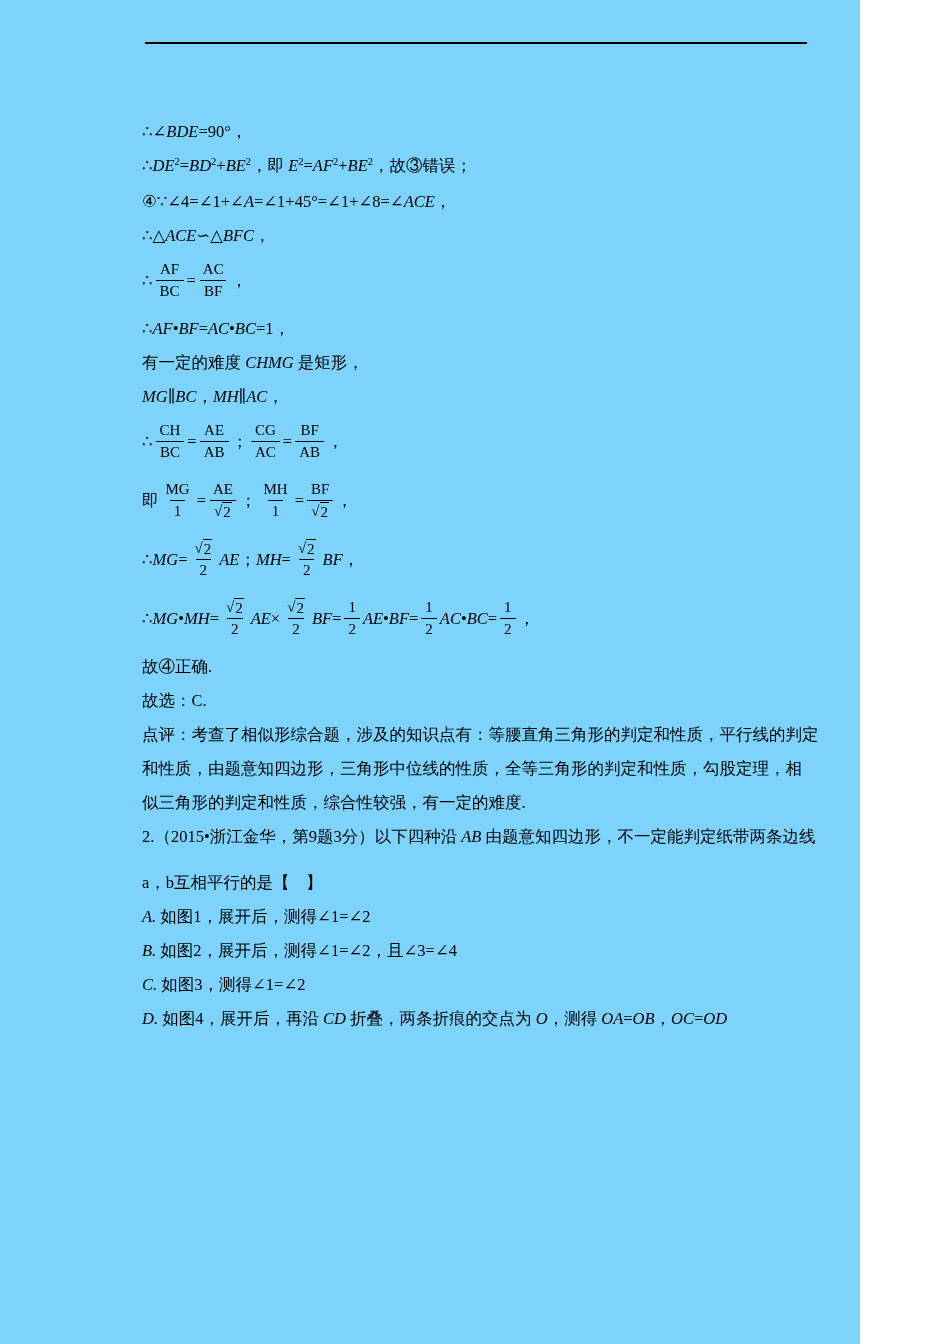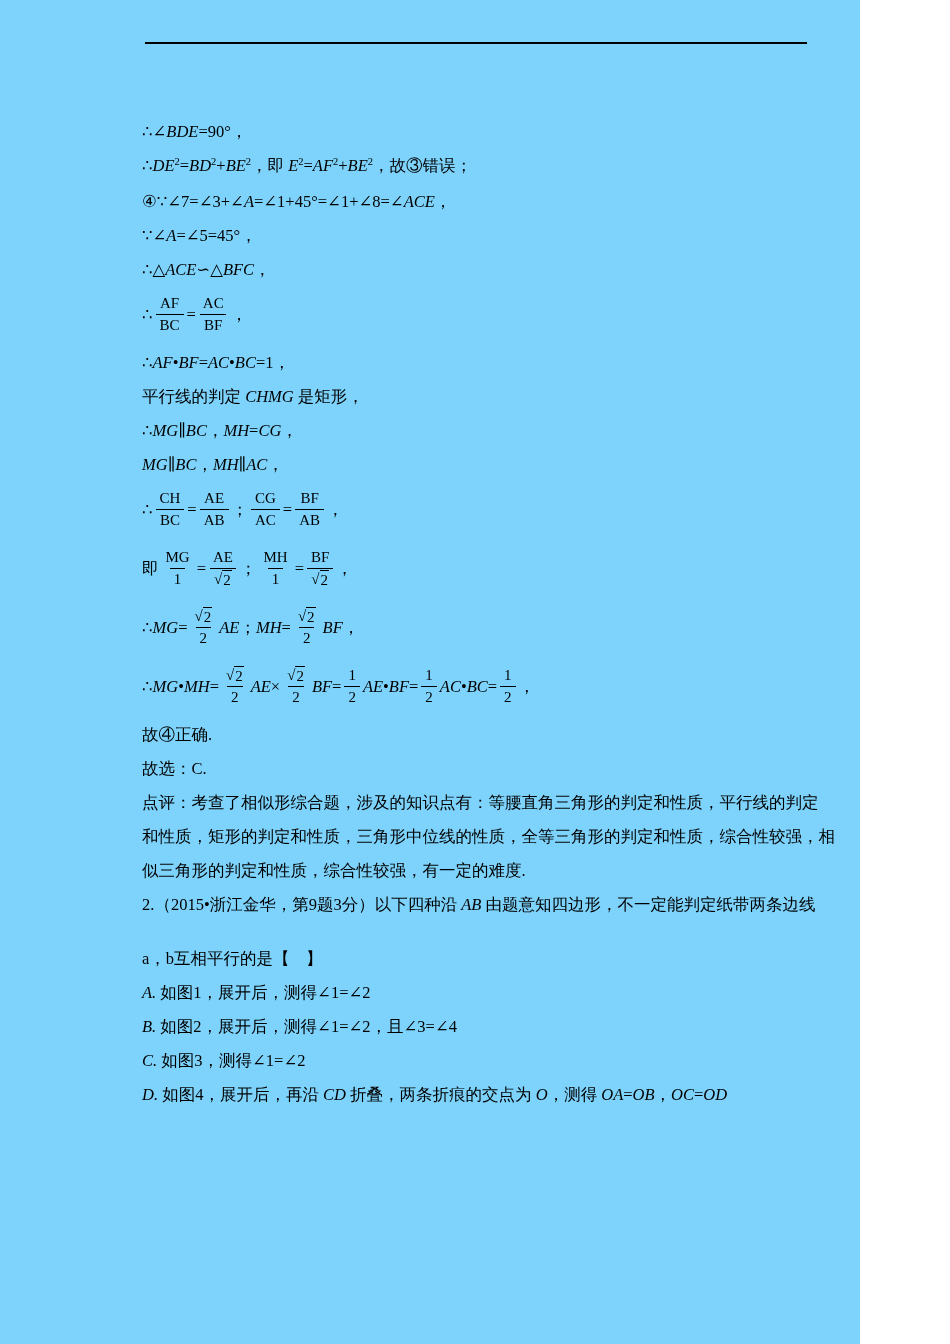--- a/index.html
+++ b/index.html
@@ -65,33 +65,31 @@
   .rad-val { border-top: 1.2px solid #000000; padding: 0 1px; line-height: 18px; }
 </style>
 </head>
 <body>
 
 <div class="page">
   <hr class="header-rule">
   <div class="content" id="doc-lines">
       <div class="doc-line"><span class="txt">∴∠</span><span class="math">BDE</span><span class="txt">=90°，</span></div>
       <div class="doc-line"><span class="txt">∴</span><span class="math">DE</span><span class="sup">2</span><span class="txt">=</span><span class="math">BD</span><span class="sup">2</span><span class="txt">+</span><span class="math">BE</span><span class="sup">2</span><span class="txt">，即 </span><span class="math">E</span><span class="sup">2</span><span class="txt">=</span><span class="math">AF</span><span class="sup">2</span><span class="txt">+</span><span class="math">BE</span><span class="sup">2</span><span class="txt">，故③错误；</span></div>
-      <div class="doc-line"><span class="txt">④∵∠7=∠3+∠</span><span class="math">A</span><span class="txt">=∠1+45°=∠1+∠8=∠</span><span class="math">ACE</span><span class="txt">，</span></div>
-      <div class="doc-line"><span class="txt">∵∠</span><span class="math">A</span><span class="txt">=∠5=45°，</span></div>
+      <div class="doc-line"><span class="txt">④∵∠4=∠1+∠</span><span class="math">A</span><span class="txt">=∠1+45°=∠1+∠8=∠</span><span class="math">ACE</span><span class="txt">，</span></div>
       <div class="doc-line"><span class="txt">∴△</span><span class="math">ACE</span><span class="txt">∽△</span><span class="math">BFC</span><span class="txt">，</span></div>
       <div class="doc-line has-frac"><span class="txt">∴</span><span class="frac">
           <span class="num">AF</span>
           <span class="den">BC</span>
         </span><span class="txt">=</span><span class="frac">
           <span class="num">AC</span>
           <span class="den">BF</span>
         </span><span class="txt">，</span></div>
       <div class="doc-line"><span class="txt">∴</span><span class="math">AF</span><span class="txt">•</span><span class="math">BF</span><span class="txt">=</span><span class="math">AC</span><span class="txt">•</span><span class="math">BC</span><span class="txt">=1，</span></div>
-      <div class="doc-line"><span class="txt">平行线的判定 </span><span class="math">CHMG</span><span class="txt"> 是矩形，</span></div>
-      <div class="doc-line"><span class="txt">∴</span><span class="math">MG</span><span class="txt">∥</span><span class="math">BC</span><span class="txt">，</span><span class="math">MH</span><span class="txt">=</span><span class="math">CG</span><span class="txt">，</span></div>
+      <div class="doc-line"><span class="txt">有一定的难度 </span><span class="math">CHMG</span><span class="txt"> 是矩形，</span></div>
       <div class="doc-line"><span class="math">MG</span><span class="txt">∥</span><span class="math">BC</span><span class="txt">，</span><span class="math">MH</span><span class="txt">∥</span><span class="math">AC</span><span class="txt">，</span></div>
       <div class="doc-line has-frac"><span class="txt">∴</span><span class="frac">
           <span class="num">CH</span>
           <span class="den">BC</span>
         </span><span class="txt">=</span><span class="frac">
           <span class="num">AE</span>
           <span class="den">AB</span>
         </span><span class="txt">；</span><span class="frac">
           <span class="num">CG</span>
           <span class="den">AC</span>
@@ -149,22 +147,22 @@
         </span><span class="math">AE</span><span class="txt">•</span><span class="math">BF</span><span class="txt">=</span><span class="frac">
           <span class="num">1</span>
           <span class="den">2</span>
         </span><span class="math">AC</span><span class="txt">•</span><span class="math">BC</span><span class="txt">=</span><span class="frac">
           <span class="num">1</span>
           <span class="den">2</span>
         </span><span class="txt">，</span></div>
       <div class="doc-line"><span class="txt">故④正确.</span></div>
       <div class="doc-line"><span class="txt">故选：C.</span></div>
       <div class="doc-line"><span class="txt">点评：考查了相似形综合题，涉及的知识点有：等腰直角三角形的判定和性质，平行线的判定</span></div>
-      <div class="doc-line"><span class="txt">和性质，矩形的判定和性质，三角形中位线的性质，全等三角形的判定和性质，综合性较强，相</span></div>
+      <div class="doc-line"><span class="txt">和性质，由题意知四边形，三角形中位线的性质，全等三角形的判定和性质，勾股定理，相</span></div>
       <div class="doc-line"><span class="txt">似三角形的判定和性质，综合性较强，有一定的难度.</span></div>
       <div class="doc-line"><span class="txt">2.（2015•浙江金华，第9题3分）以下四种沿 </span><span class="math">AB</span><span class="txt"> 由题意知四边形，不一定能判定纸带两条边线</span></div>
-      <div class="doc-line" style="margin-top: 20px;"><span class="txt">a，b互相平行的是【　】</span></div>
+      <div class="doc-line" style="margin-top: 12px;"><span class="txt">a，b互相平行的是【　】</span></div>
       <div class="doc-line"><span class="math">A.</span><span class="txt"> 如图1，展开后，测得∠1=∠2</span></div>
       <div class="doc-line"><span class="math">B.</span><span class="txt"> 如图2，展开后，测得∠1=∠2，且∠3=∠4</span></div>
       <div class="doc-line"><span class="math">C.</span><span class="txt"> 如图3，测得∠1=∠2</span></div>
       <div class="doc-line"><span class="math">D.</span><span class="txt"> 如图4，展开后，再沿 </span><span class="math">CD</span><span class="txt"> 折叠，两条折痕的交点为 </span><span class="math">O</span><span class="txt">，测得 </span><span class="math">OA</span><span class="txt">=</span><span class="math">OB</span><span class="txt">，</span><span class="math">OC</span><span class="txt">=</span><span class="math">OD</span></div>
     </div>
 </div>
 
 </body></html>

